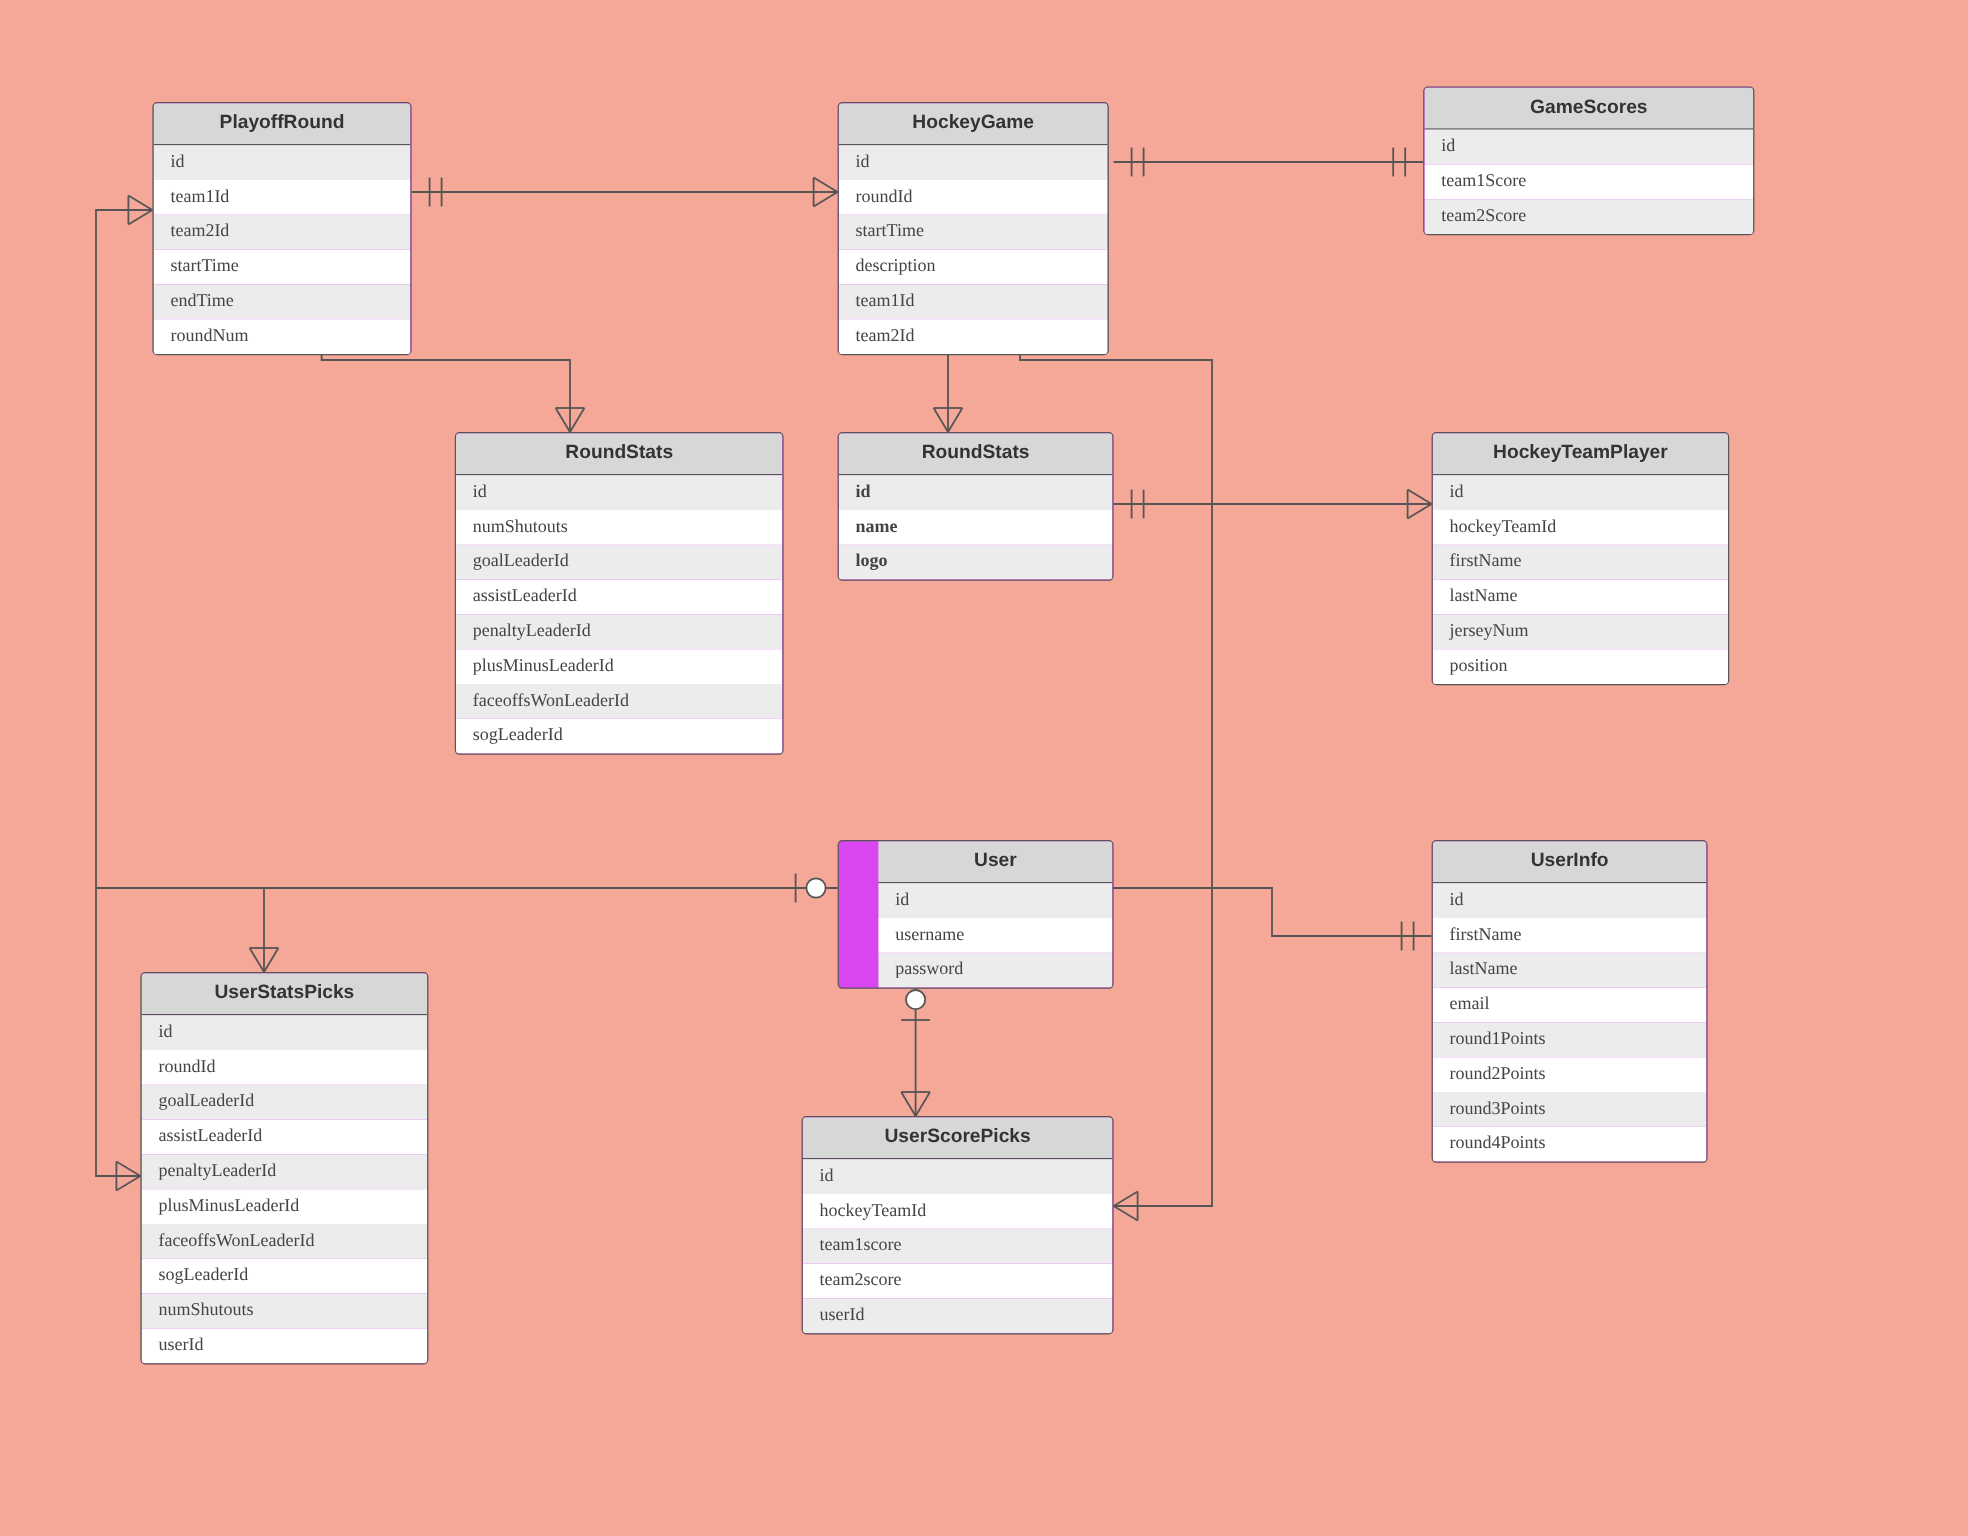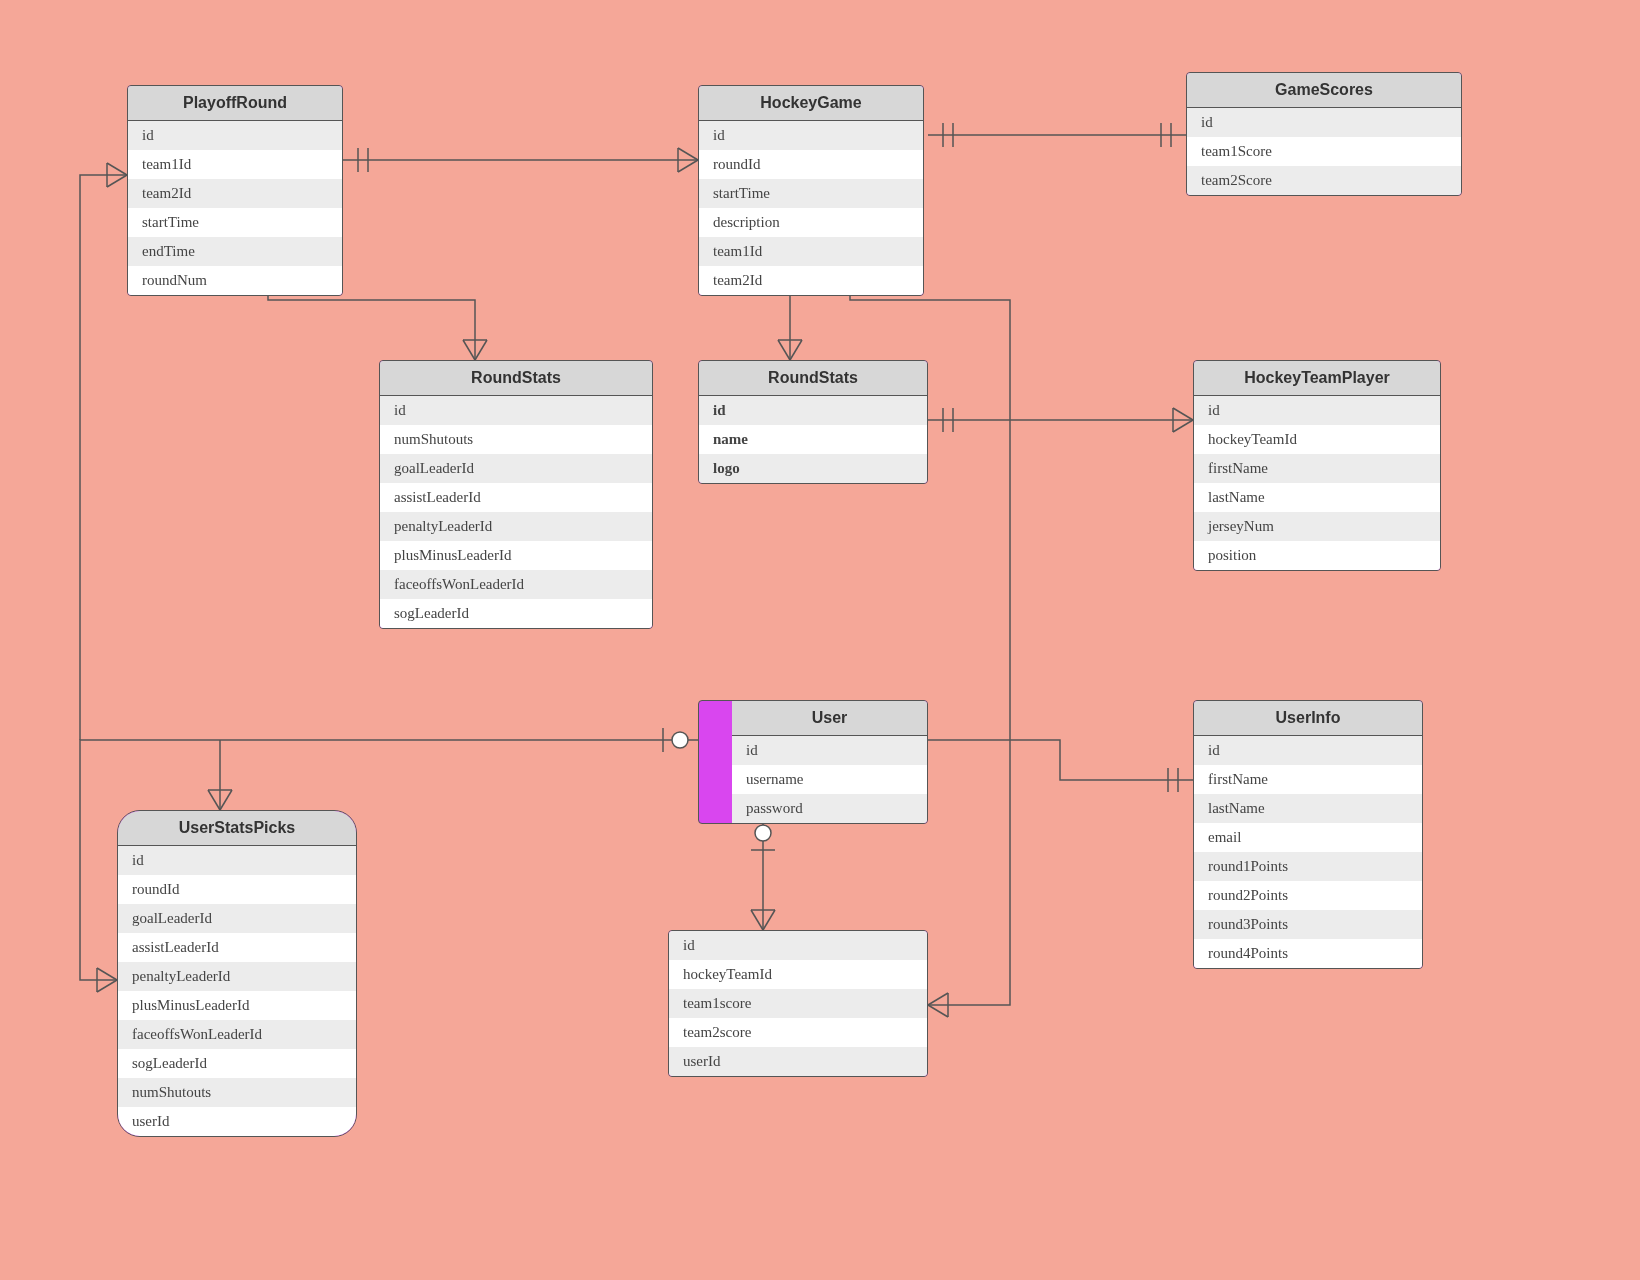--- a/index.html
+++ b/index.html
@@ -222,37 +222,38 @@
     <div class="entity-row">firstName</div>
     <div class="entity-row">lastName</div>
     <div class="entity-row">email</div>
     <div class="entity-row">round1Points</div>
     <div class="entity-row">round2Points</div>
     <div class="entity-row">round3Points</div>
     <div class="entity-row">round4Points</div>
   </div>
 </div>
 
-<div class="entity" style="left:117px; top:810px; width:240px;border-radius:23px;">
+<div class="entity" style="left:117px; top:810px; width:240px;">
   <div class="entity-header">UserStatsPicks</div>
   <div class="entity-body">
     <div class="entity-row">id</div>
     <div class="entity-row">roundId</div>
     <div class="entity-row">goalLeaderId</div>
     <div class="entity-row">assistLeaderId</div>
     <div class="entity-row">penaltyLeaderId</div>
     <div class="entity-row">plusMinusLeaderId</div>
     <div class="entity-row">faceoffsWonLeaderId</div>
     <div class="entity-row">sogLeaderId</div>
     <div class="entity-row">numShutouts</div>
     <div class="entity-row">userId</div>
   </div>
 </div>
 
 <div class="entity" style="left:668px; top:930px; width:260px;">
+  <div class="entity-header">UserScorePicks</div>
   <div class="entity-body">
     <div class="entity-row">id</div>
     <div class="entity-row">hockeyTeamId</div>
     <div class="entity-row">team1score</div>
     <div class="entity-row">team2score</div>
     <div class="entity-row">userId</div>
   </div>
 </div>
 
 </body></html>

